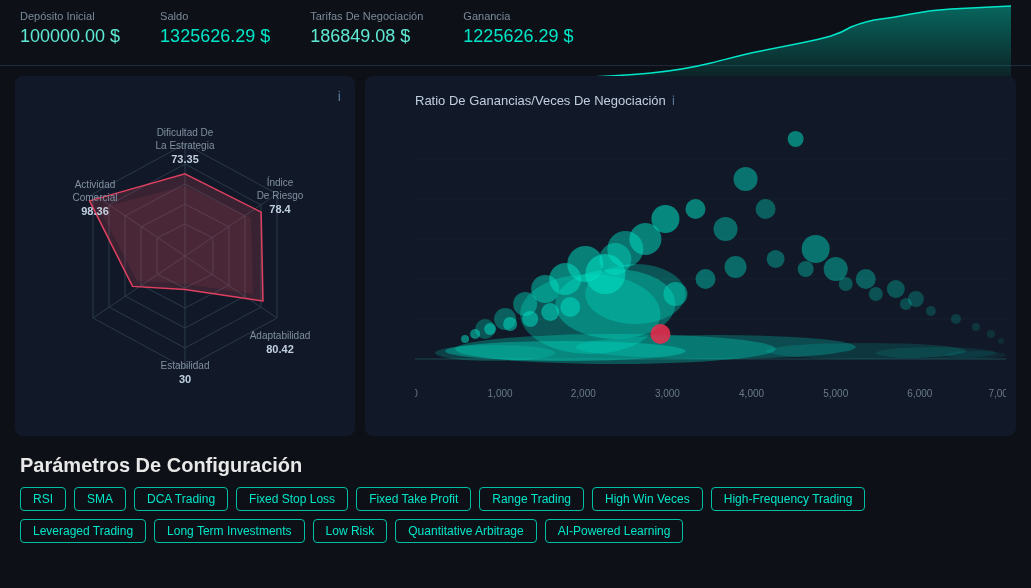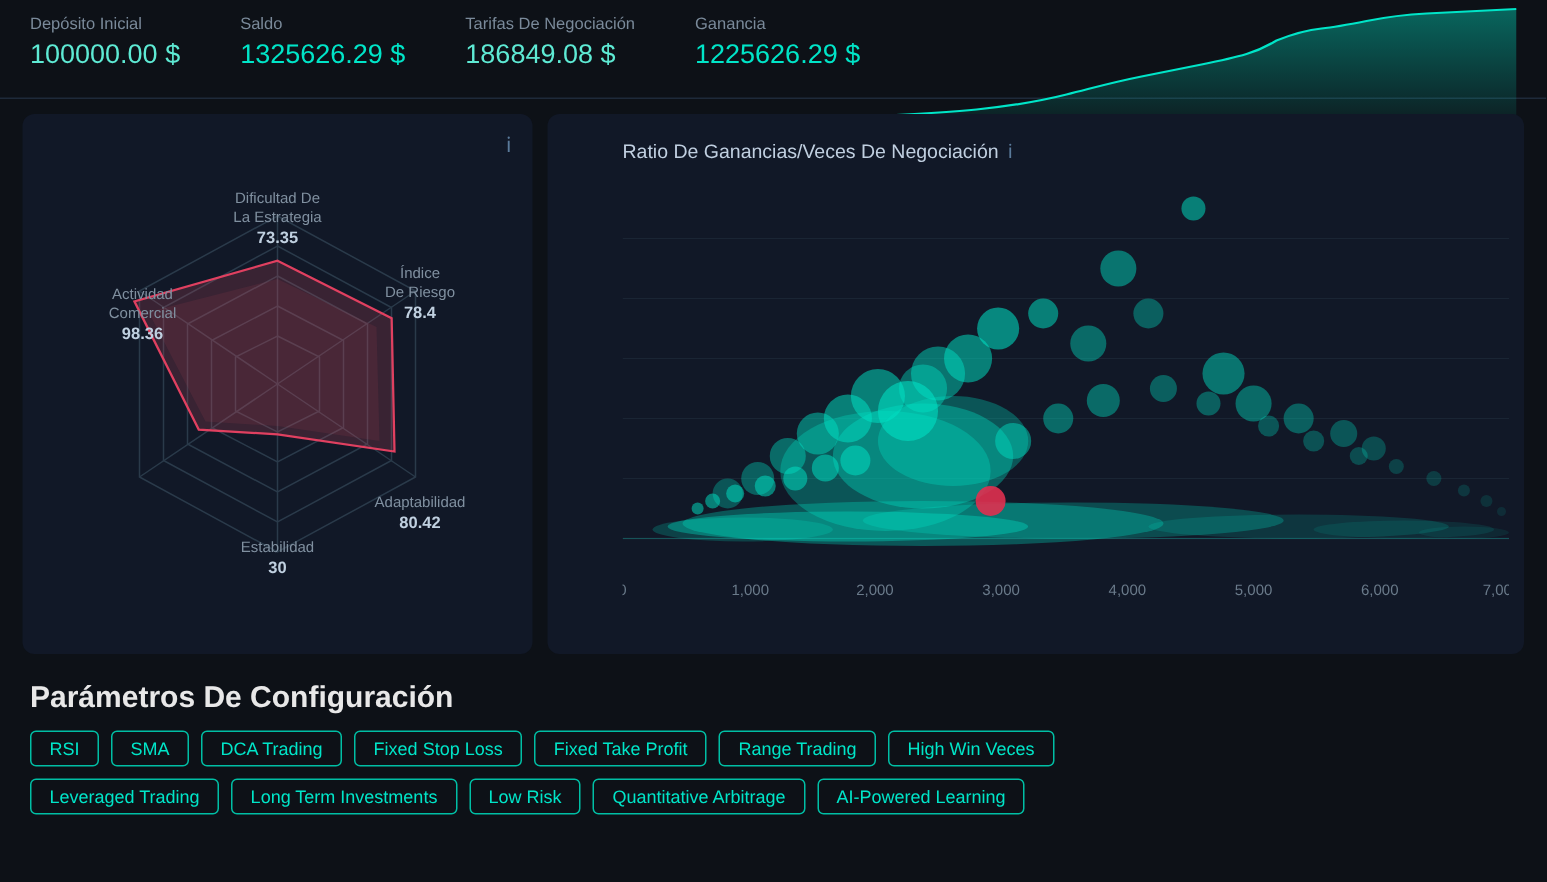--- a/index.html
+++ b/index.html
@@ -241,21 +241,21 @@
 
         <div class="radar-label" style="bottom:30px;right:-10px;width:90px;">
           Adaptabilidad<span class="val">80.42</span>
         </div>
 
         <div class="radar-label" style="bottom:0px;left:90px;width:80px;">
           Estabilidad<span class="val">30</span>
         </div>
 
 
-        <div class="radar-label" style="top:52px;left:-5px;width:90px;margin-top:12px;">
+        <div class="radar-label" style="top:52px;left:-5px;width:90px;">
           Actividad<br>Comercial<span class="val">98.36</span>
         </div>
       </div>
     </div>
   </div>
 
   <div class="scatter-panel">
     <div class="scatter-title">
       <span>Ratio De Ganancias/Veces De Negociación</span>
       <span class="info-icon">ℹ</span>
@@ -367,20 +367,21 @@
 <div class="bottom-section">
   <h2 class="section-title">Parámetros De Configuración</h2>
   <div class="tags-row" id="tags-row-1">
       <button class="tag">RSI</button>
       <button class="tag">SMA</button>
       <button class="tag">DCA Trading</button>
       <button class="tag">Fixed Stop Loss</button>
       <button class="tag">Fixed Take Profit</button>
       <button class="tag">Range Trading</button>
       <button class="tag">High Win Veces</button>
+      <button class="tag">High-Frequency Trading</button>
     </div>
   <div class="tags-row" id="tags-row-2">
       <button class="tag">Leveraged Trading</button>
       <button class="tag">Long Term Investments</button>
       <button class="tag">Low Risk</button>
       <button class="tag">Quantitative Arbitrage</button>
       <button class="tag">AI-Powered Learning</button>
     </div>
 </div>
 

